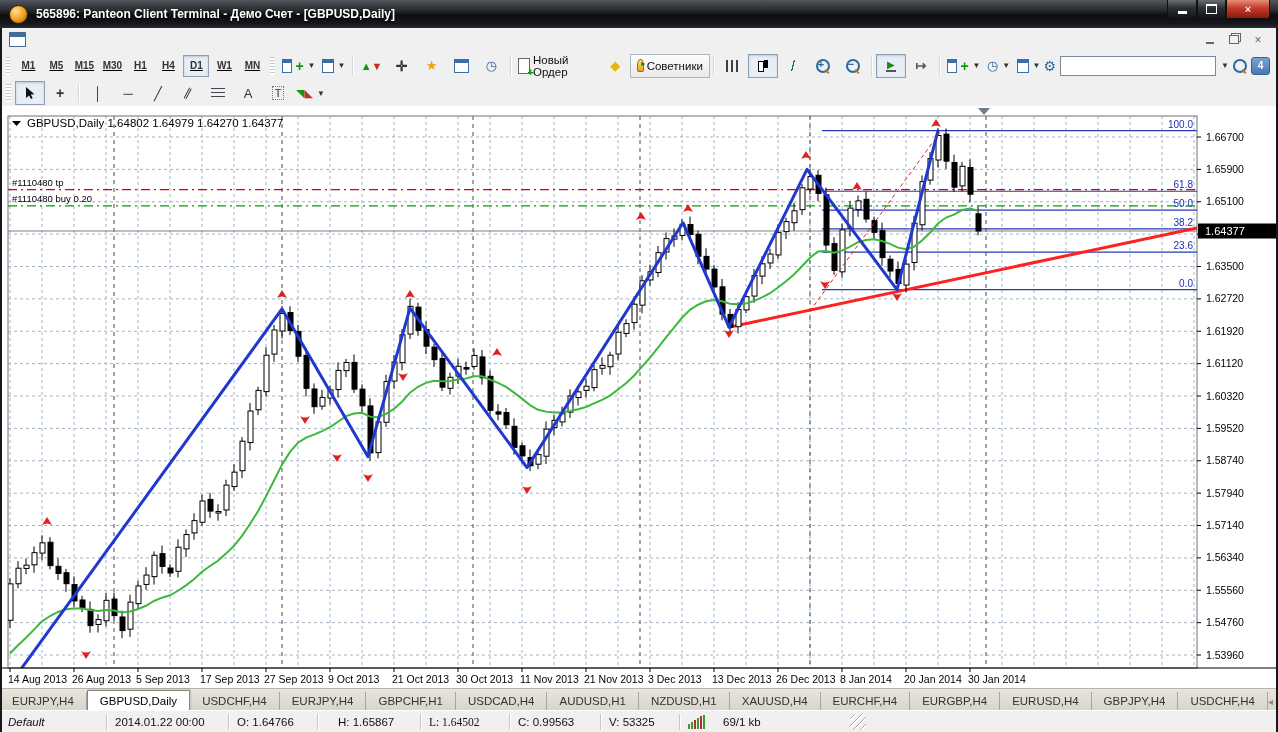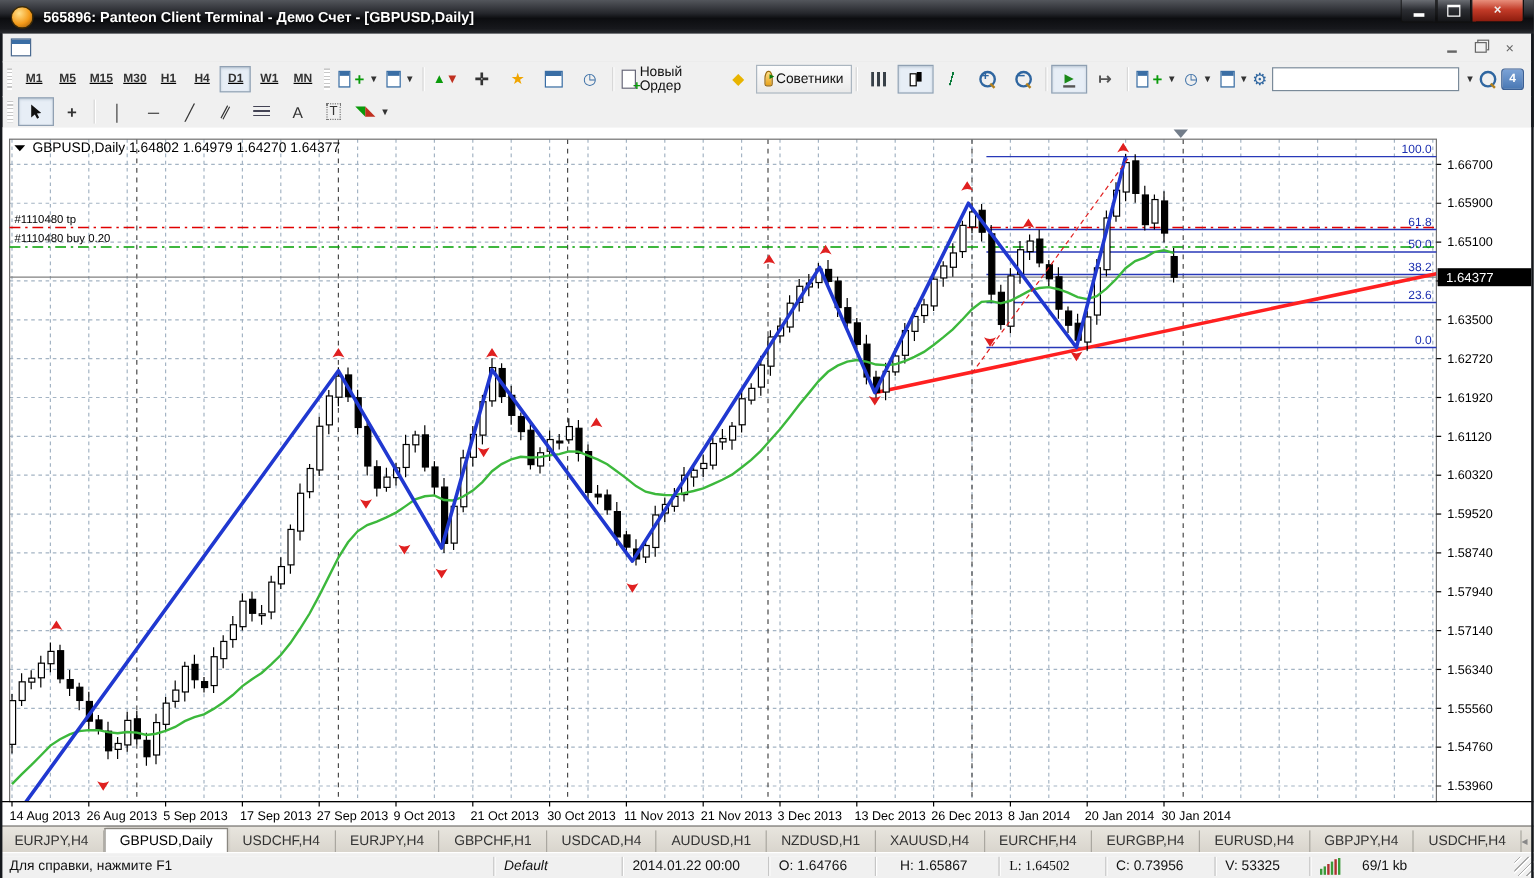--- a/index.html
+++ b/index.html
@@ -739,27 +739,26 @@
         <span class="tab">GBPJPY,H4</span>
         <span class="tab">USDCHF,H4</span>
       </span>
     <span class="tabscroll">
       <span>◂</span>
 
     </span>
   </div>
 
   <div class="statusbar">
-    <span class="seg help">Для справки, нажмите F1</span>
     <span class="seg" style="width:90px;font-style:italic;">Default</span>
     <span class="seg" style="width:105px;">2014.01.22 00:00</span>
     <span class="seg" style="width:72px;">O: 1.64766</span>
     <span class="seg" style="width:74px;padding-left:20px;">H: 1.65867</span>
     <span class="seg" style="width:72px;font-family:Liberation Serif, serif;">L: 1.64502</span>
-    <span class="seg" style="width:74px;">C: 0.73956</span>
+    <span class="seg" style="width:74px;">C: 0.99563</span>
     <span class="seg" style="width:62px;">V: 53325</span>
     <span class="seg" style="border-right:none;box-shadow:none;width:150px;">
       <span class="traffic" id="traffic">
           <span style="height: 5px; background: rgb(58, 154, 58);"></span>
           <span style="height: 7px; background: rgb(58, 154, 58);"></span>
           <span style="height: 9px; background: rgb(176, 48, 48);"></span>
           <span style="height: 11px; background: rgb(58, 154, 58);"></span>
           <span style="height: 13px; background: rgb(176, 48, 48);"></span>
           <span style="height: 14px; background: rgb(58, 154, 58);"></span>
         </span>

